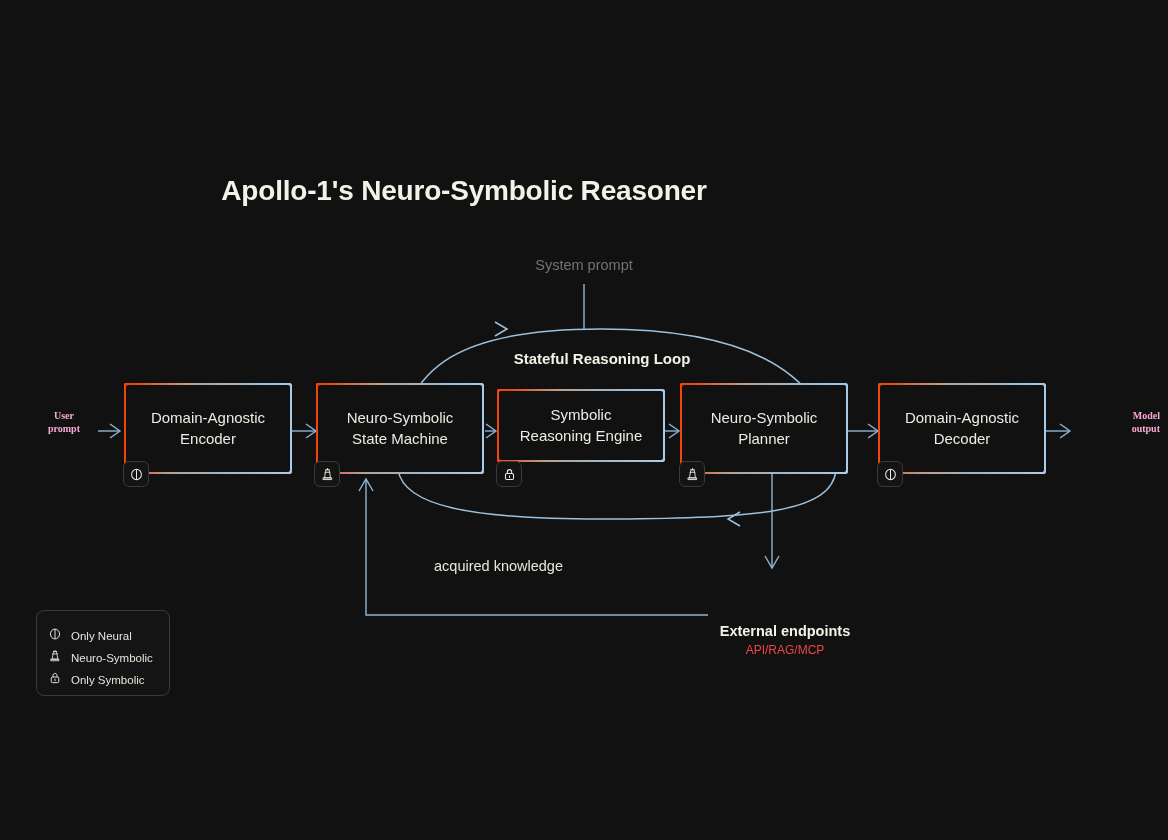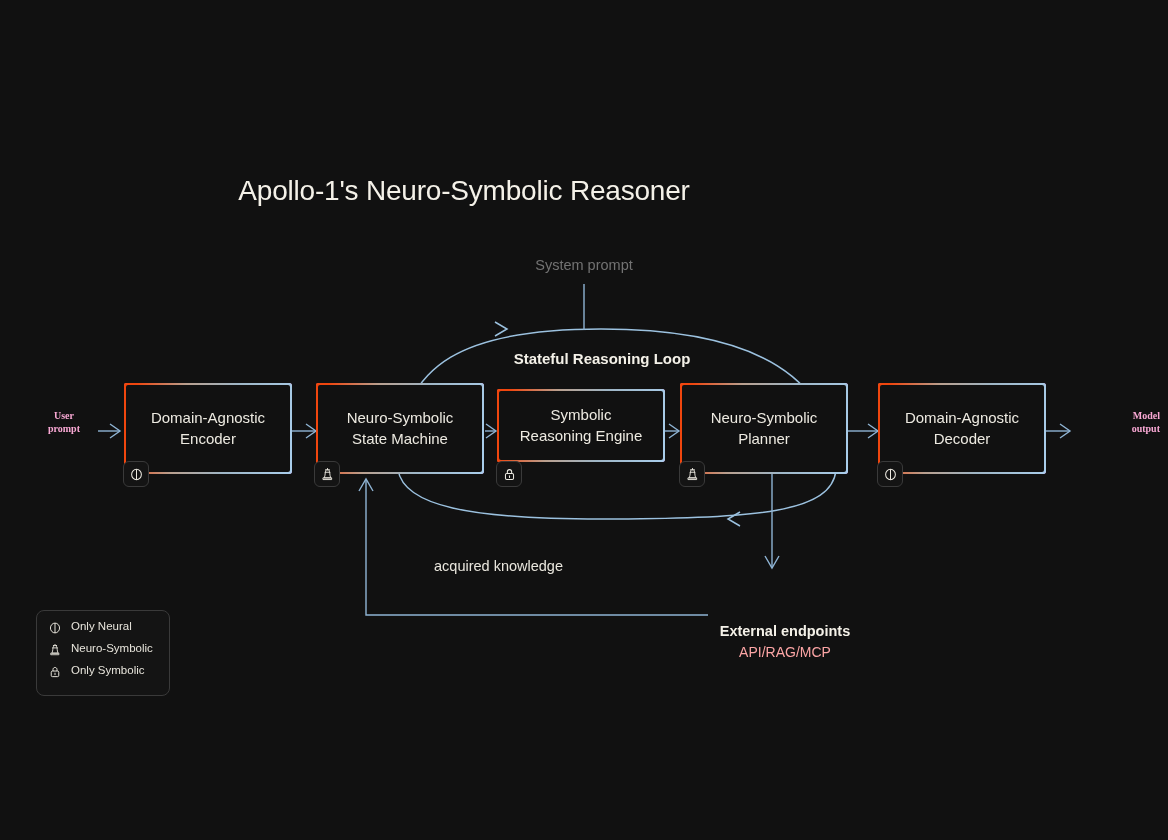--- a/index.html
+++ b/index.html
@@ -6,36 +6,36 @@
   body{
     width:1168px;height:840px;overflow:hidden;position:relative;
     font-family:"Liberation Sans","DejaVu Sans",sans-serif;
     color:#F2EFE6;
   }
   #stage{position:absolute;inset:0;}
   svg.layer{position:absolute;left:0;top:0;width:1168px;height:840px;pointer-events:none;}
 
   .title{
     position:absolute;left:0;top:175px;width:928px;text-align:center;
-    font-size:28px;font-weight:400;letter-spacing:-0.2px;color:#F4F1E8;
+    font-size:28px;font-weight:700;letter-spacing:-0.2px;color:#F4F1E8;
   }
 
   .sysprompt{
     position:absolute;left:484px;top:257px;width:200px;text-align:center;
     font-size:14.5px;color:#737373;
   }
 
   .looplabel{
     position:absolute;left:402px;top:350px;width:400px;text-align:center;
     font-size:15px;font-weight:700;color:#F4F1E8;
   }
 
   .endlabel{position:absolute;text-align:center;font-size:14.5px;line-height:1.45;}
   .endlabel .l1{font-weight:700;color:#F4F1E8;font-size:14.5px;}
-  .endlabel .l2{color:#fca5a5;font-size:14px;}
+  .endlabel .l2{color:#ef4444;font-size:12px;}
 
   .toolresp{
     position:absolute;left:434px;top:557px;width:260px;
     font-size:14.5px;line-height:1.3;color:#E9E6DD;
   }
 
   .io{
     position:absolute;text-align:center;font-size:10px;font-weight:700;
     line-height:1.28;color:#f9a8d4;font-family:Liberation Serif, serif;
   }
@@ -71,21 +71,21 @@
   }
   .badge svg{display:block;}
 
   
   .legend{
     position:absolute;left:36px;top:610px;width:134px;
     box-sizing:border-box;
     background:#141414;border:1px solid #3a3a3a;border-radius:8px;
     padding:9px 10px;
   }
-  .legrow{display:flex;align-items:flex-start;gap:8px;height:22px;}
+  .legrow{display:flex;align-items:flex-end;gap:8px;height:22px;}
   .legrow .lbl{font-size:11.5px;color:#E7E4DB;white-space:nowrap;}
   .legicon{width:16px;height:16px;display:flex;align-items:center;justify-content:center;}
 </style>
 </head>
 <body>
 
 <div id="stage">
 
   <svg class="layer" viewBox="0 0 1168 840">
     <defs>

